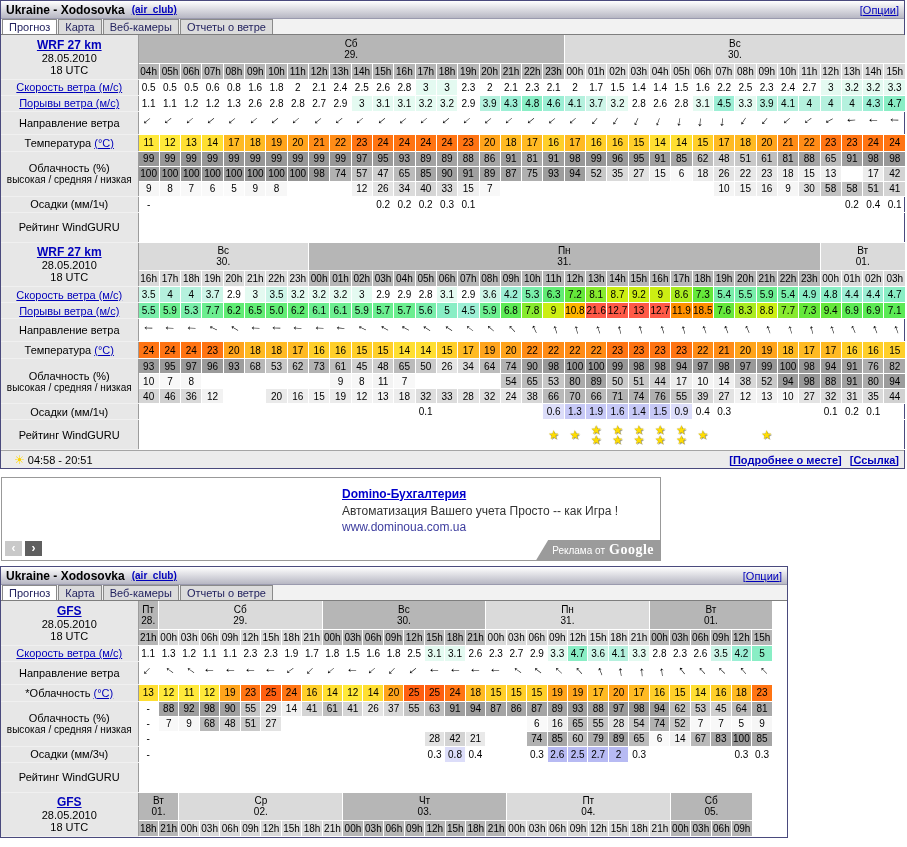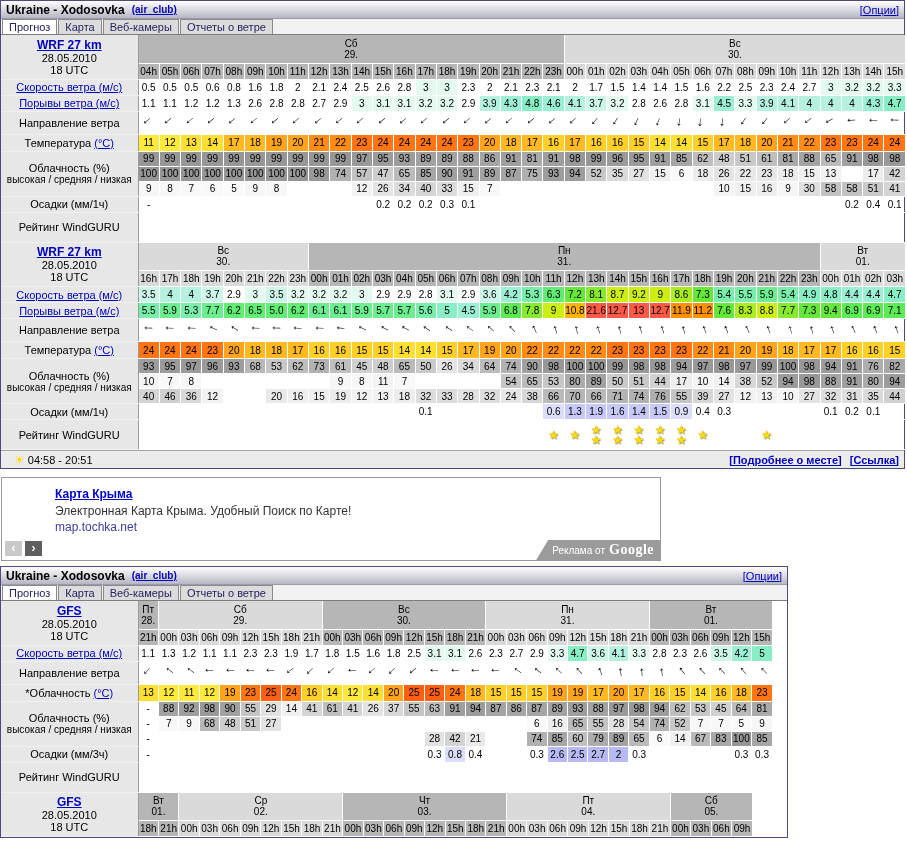--- a/index.html
+++ b/index.html
@@ -596,21 +596,21 @@
             <td class="c" style="background: rgb(108, 238, 144);">5.9</td>
             <td class="c" style="background: rgb(92, 234, 85);">6.8</td>
             <td class="c" style="background: rgb(135, 234, 46);">7.8</td>
             <td class="c" style="background: rgb(204, 238, 19);">9</td>
             <td class="c" style="background: rgb(255, 180, 0);">10.8</td>
             <td class="c" style="background: rgb(255, 90, 71);">21.6</td>
             <td class="c" style="background: rgb(255, 90, 71);">12.7</td>
             <td class="c" style="background: rgb(255, 90, 71);">13</td>
             <td class="c" style="background: rgb(255, 90, 71);">12.7</td>
             <td class="c" style="background: rgb(255, 144, 0);">11.9</td>
-            <td class="c" style="background: rgb(255, 144, 0);">11.2</td>
+            <td class="c" style="background: rgb(255, 144, 0);">18.5</td>
             <td class="c" style="background: rgb(101, 232, 58);">7.6</td>
             <td class="c" style="background: rgb(170, 236, 32);">8.3</td>
             <td class="c" style="background: rgb(204, 238, 19);">8.8</td>
             <td class="c" style="background: rgb(135, 234, 46);">7.7</td>
             <td class="c" style="background: rgb(101, 232, 58);">7.3</td>
             <td class="c" style="background: rgb(101, 232, 58);">9.4</td>
             <td class="c" style="background: rgb(92, 234, 85);">6.9</td>
             <td class="c" style="background: rgb(92, 234, 85);">6.9</td>
             <td class="c" style="background: rgb(92, 234, 85);">7.1</td>
           </tr>
@@ -918,24 +918,24 @@
     <span class="sun">☀</span>
     <span>04:58 - 20:51</span>
     <span class="flinks">
       <a>[Подробнее о месте]</a>
       <a>[Ссылка]</a>
     </span>
   </div>
 </div>
 
 <div class="adbox">
-  <div class="ad ad-left">
-    <a class="ad-title">Карта Крыма</a>
-    <span class="ad-desc">Электронная Карта Крыма. Удобный Поиск по Карте!</span>
-    <span class="ad-url">map.tochka.net</span>
+  <div class="ad ad-right">
+    <a class="ad-title">Domino-Бухгалтерия</a>
+    <span class="ad-desc">Автоматизация Вашего учета Просто -- как Игра !</span>
+    <span class="ad-url">www.dominoua.com.ua</span>
   </div>
   <div class="ad-nav">
     <div class="nav-btn nav-prev">‹</div>
     <div class="nav-btn nav-next">›</div>
   </div>
   <div class="ad-badge">
     <span class="badge-prefix">Реклама от</span>
     <span class="badge-google">Google</span>
   </div>
 </div>

